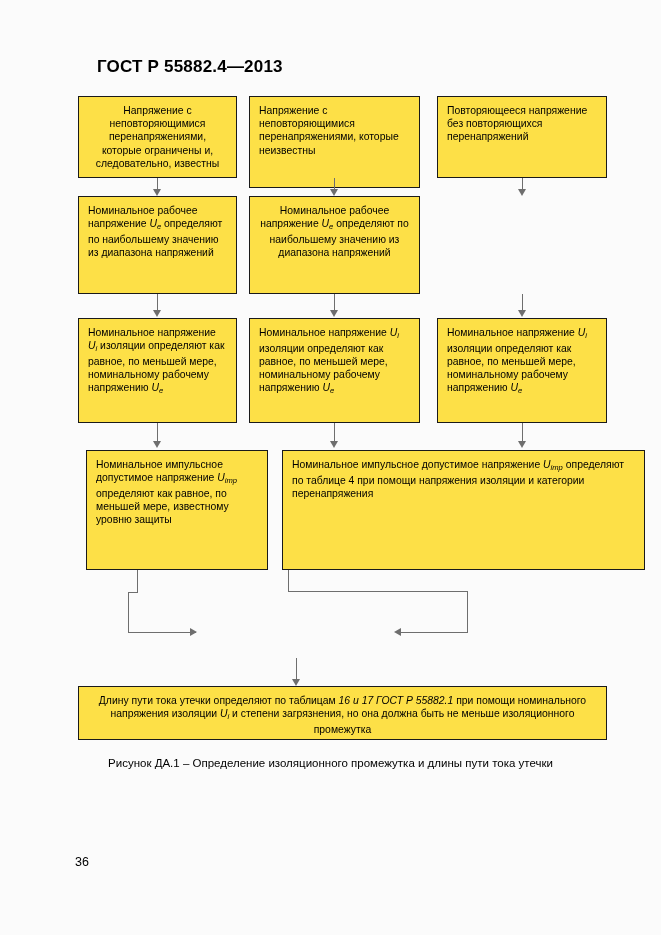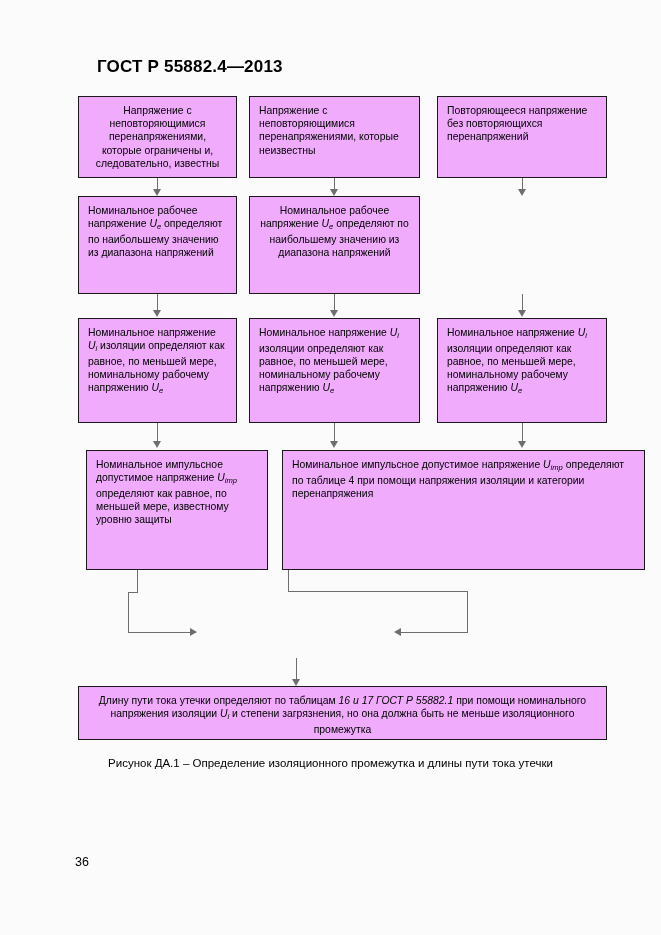--- a/index.html
+++ b/index.html
@@ -25,21 +25,21 @@
 
   .figure-caption{
     position:absolute;left:0;right:0;top:757px;
     text-align:center;font-size:11.5px;
   }
 
   
   .box{
     position:absolute;
     border:1px solid #1a1a1a;
-    background:#f0abfc;
+    background:#fde047;
     box-sizing:border-box;
     font-size:10.4px;
     line-height:13.2px;
     padding:7px 9px 4px 9px;
   }
   .box.center{text-align:center;}
   .box.left{text-align:left;}
 
   .box i{font-style:italic;}
   .sub{font-size:7.6px;vertical-align:-0.22em;font-style:italic;}
@@ -84,21 +84,21 @@
   <div class="doc-header">ГОСТ Р 55882.4—2013</div>
 
   <div class="page-number">36</div>
 
   <div class="figure-caption">Рисунок ДА.1 – Определение изоляционного промежутка и длины пути тока утечки</div>
 
   <div class="box center" style="left:78px;top:96px;width:159px;height:82px;">
     <span>Напряжение с неповторяющимися перенапряжениями, которые ограничены и, следовательно, известны</span>
   </div>
 
-  <div class="box left" style="left:249px;top:96px;width:171px;height:82px;">
+  <div class="box left" style="left:249px;top:96px;width:171px;height:92px;">
     <span>Напряжение с неповторяющимися перенапряжениями, которые неизвестны</span>
   </div>
 
   <div class="box left" style="left:437px;top:96px;width:170px;height:82px;">
     <span>Повторяющееся напряжение без повторяющихся перенапряжений</span>
   </div>
 
   <div class="vline" style="left:157px;top:178px;height:13px;"></div>
   <div class="arrow-down" style="left:153px;top:189px;"></div>
 

